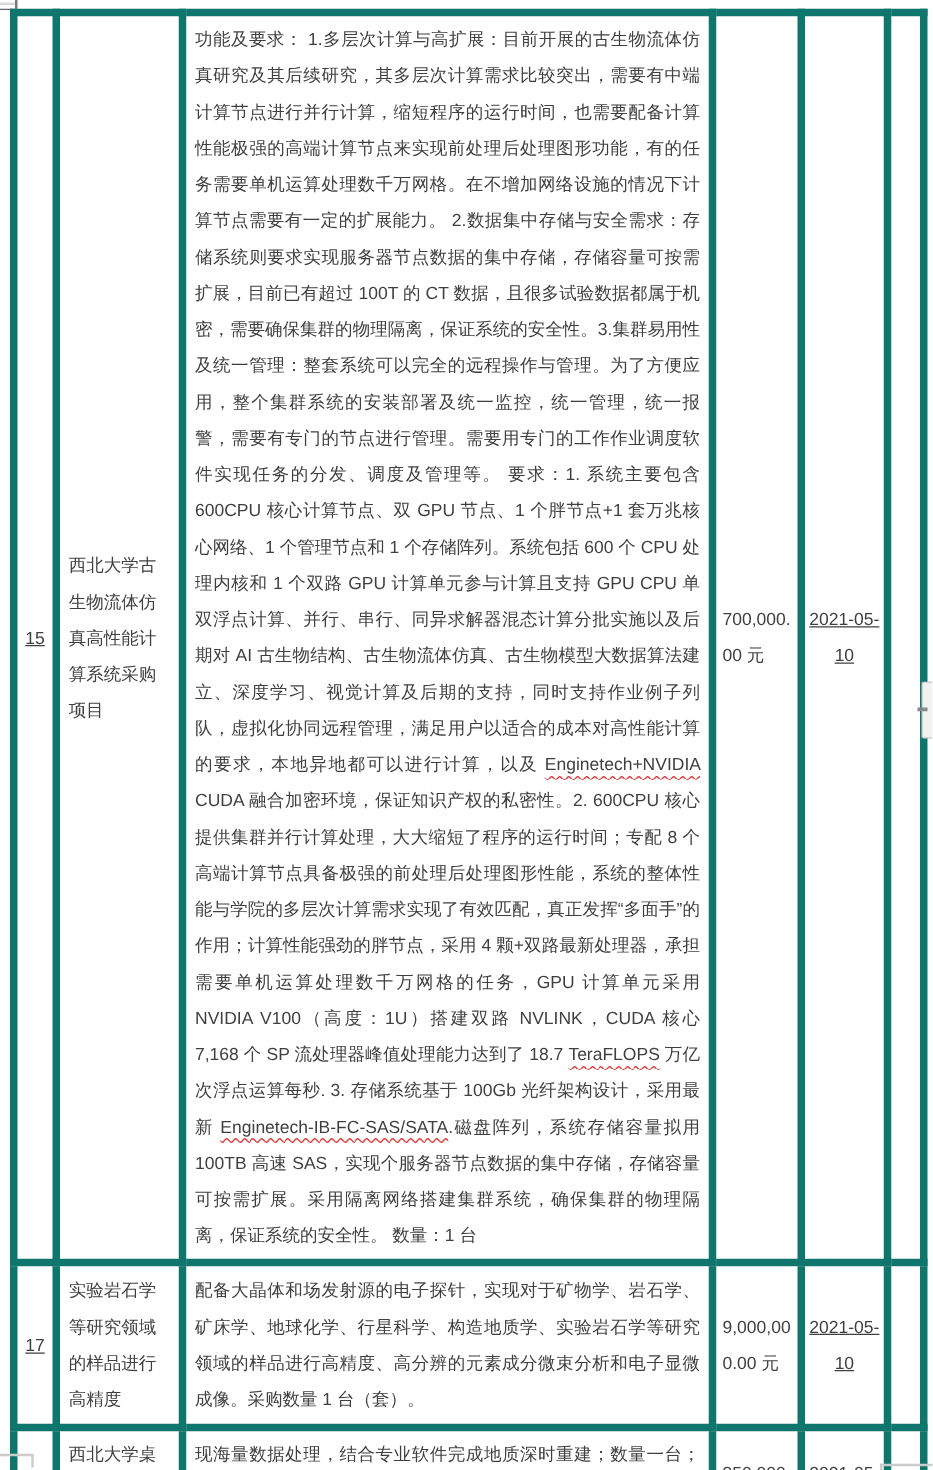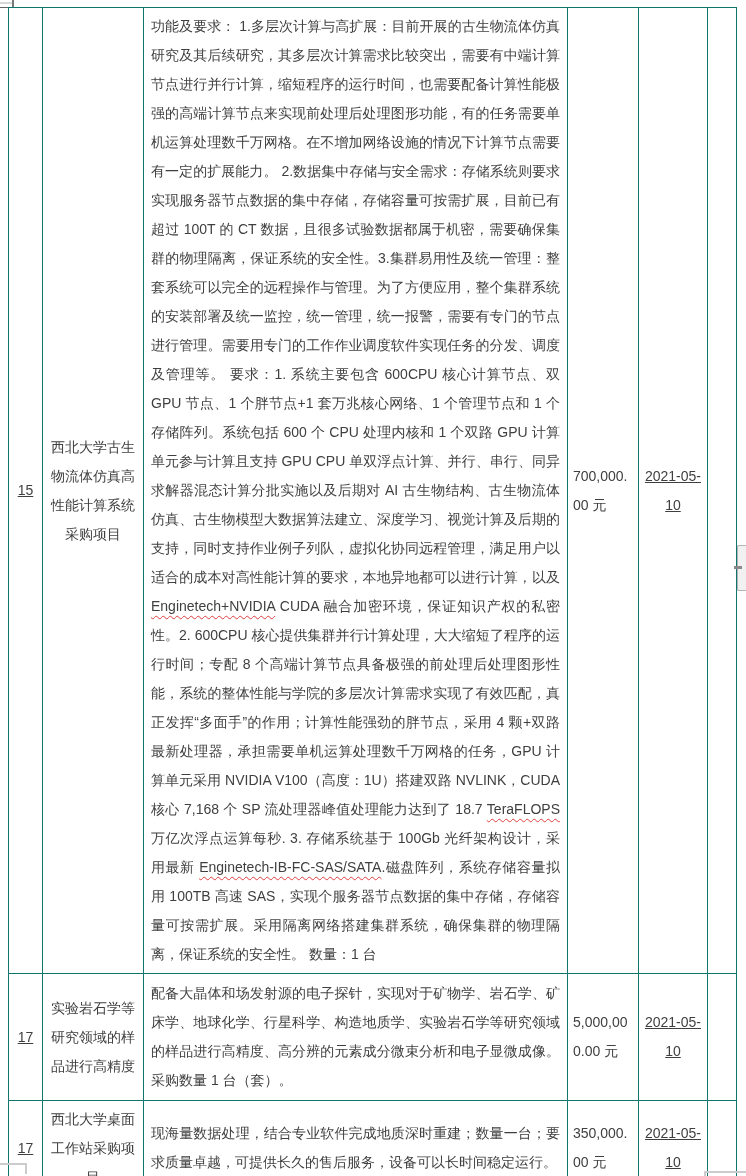--- a/index.html
+++ b/index.html
@@ -7,30 +7,30 @@
     width:746px;height:1176px;background:#ffffff;overflow:hidden;position:relative;
     font-family:"Liberation Sans","DejaVu Sans",sans-serif;
     color:#3f3f3f;
   }
   .page{position:absolute;inset:0;}
   table.tbl{
     position:absolute;left:8px;top:7px;width:728px;
     border-collapse:collapse;table-layout:fixed;
   }
   table.tbl td{
-    border:1px solid #0f766e;
+    border:6px solid #0f766e;
     vertical-align:middle;
     font-size:14px;line-height:29px;
     overflow:hidden;
   }
   .r15 td{height:715px;}
   .r16 td{height:118px;}
   .r17 td{height:86px;}
   td.c-no{text-align:center;padding:0 2px;text-decoration:underline;}
-  td.c-name{text-align:center;padding:2px 7px;}
+  td.c-name{text-align:left;padding:2px 7px;}
   td.c-desc{text-align:justify;padding:4px 7px;line-height:30px;}
   td.c-amt{text-align:left;padding:2px 5px;word-break:break-all;}
   td.c-date{text-align:center;padding:2px 2px;text-decoration:underline;}
   td.c-extra{padding:0;}
   .sc{
     text-decoration-line:underline;
     text-decoration-style:wavy;
     text-decoration-color:#e03e3e;
     text-decoration-thickness:1px;
     text-underline-offset:4px;
@@ -78,21 +78,21 @@
         <td class="c-name">西北大学古生物流体仿真高性能计算系统采购项目</td>
         <td class="c-desc">功能及要求： 1.多层次计算与高扩展：目前开展的古生物流体仿真研究及其后续研究，其多层次计算需求比较突出，需要有中端计算节点进行并行计算，缩短程序的运行时间，也需要配备计算性能极强的高端计算节点来实现前处理后处理图形功能，有的任务需要单机运算处理数千万网格。在不增加网络设施的情况下计算节点需要有一定的扩展能力。 2.数据集中存储与安全需求：存储系统则要求实现服务器节点数据的集中存储，存储容量可按需扩展，目前已有超过 100T 的 CT 数据，且很多试验数据都属于机密，需要确保集群的物理隔离，保证系统的安全性。3.集群易用性及统一管理：整套系统可以完全的远程操作与管理。为了方便应用，整个集群系统的安装部署及统一监控，统一管理，统一报警，需要有专门的节点进行管理。需要用专门的工作作业调度软件实现任务的分发、调度及管理等。 要求：1. 系统主要包含 600CPU 核心计算节点、双 GPU 节点、1 个胖节点+1 套万兆核心网络、1 个管理节点和 1 个存储阵列。系统包括 600 个 CPU 处理内核和 1 个双路 GPU 计算单元参与计算且支持 GPU CPU 单双浮点计算、并行、串行、同异求解器混态计算分批实施以及后期对 AI 古生物结构、古生物流体仿真、古生物模型大数据算法建立、深度学习、视觉计算及后期的支持，同时支持作业例子列队，虚拟化协同远程管理，满足用户以适合的成本对高性能计算的要求，本地异地都可以进行计算，以及 <span class="sc">Enginetech+NVIDIA</span> CUDA 融合加密环境，保证知识产权的私密性。2. 600CPU 核心提供集群并行计算处理，大大缩短了程序的运行时间；专配 8 个高端计算节点具备极强的前处理后处理图形性能，系统的整体性能与学院的多层次计算需求实现了有效匹配，真正发挥“多面手”的作用；计算性能强劲的胖节点，采用 4 颗+双路最新处理器，承担需要单机运算处理数千万网格的任务，GPU 计算单元采用 NVIDIA V100（高度：1U）搭建双路 NVLINK，CUDA 核心 7,168 个 SP 流处理器峰值处理能力达到了 18.7 <span class="sc">TeraFLOPS</span> 万亿次浮点运算每秒. 3. 存储系统基于 100Gb 光纤架构设计，采用最新 <span class="sc">Enginetech-IB-FC-SAS/SATA</span>.磁盘阵列，系统存储容量拟用 100TB 高速 SAS，实现个服务器节点数据的集中存储，存储容量可按需扩展。采用隔离网络搭建集群系统，确保集群的物理隔离，保证系统的安全性。 数量：1 台</td>
         <td class="c-amt">700,000.00 元</td>
         <td class="c-date">2021-05-10</td>
         <td class="c-extra"></td>
       </tr>
       <tr class="r r16">
         <td class="c-no">17</td>
         <td class="c-name">实验岩石学等研究领域的样品进行高精度</td>
         <td class="c-desc">配备大晶体和场发射源的电子探针，实现对于矿物学、岩石学、矿床学、地球化学、行星科学、构造地质学、实验岩石学等研究领域的样品进行高精度、高分辨的元素成分微束分析和电子显微成像。采购数量 1 台（套）。</td>
-        <td class="c-amt">5,000,000.00 元</td>
+        <td class="c-amt">9,000,000.00 元</td>
         <td class="c-date">2021-05-10</td>
         <td class="c-extra"></td>
       </tr>
       <tr class="r r17">
         <td class="c-no">17</td>
         <td class="c-name">西北大学桌面工作站采购项目</td>
         <td class="c-desc">现海量数据处理，结合专业软件完成地质深时重建；数量一台；要求质量卓越，可提供长久的售后服务，设备可以长时间稳定运行。</td>
         <td class="c-amt">350,000.00 元</td>
         <td class="c-date">2021-05-10</td>
         <td class="c-extra"></td>

